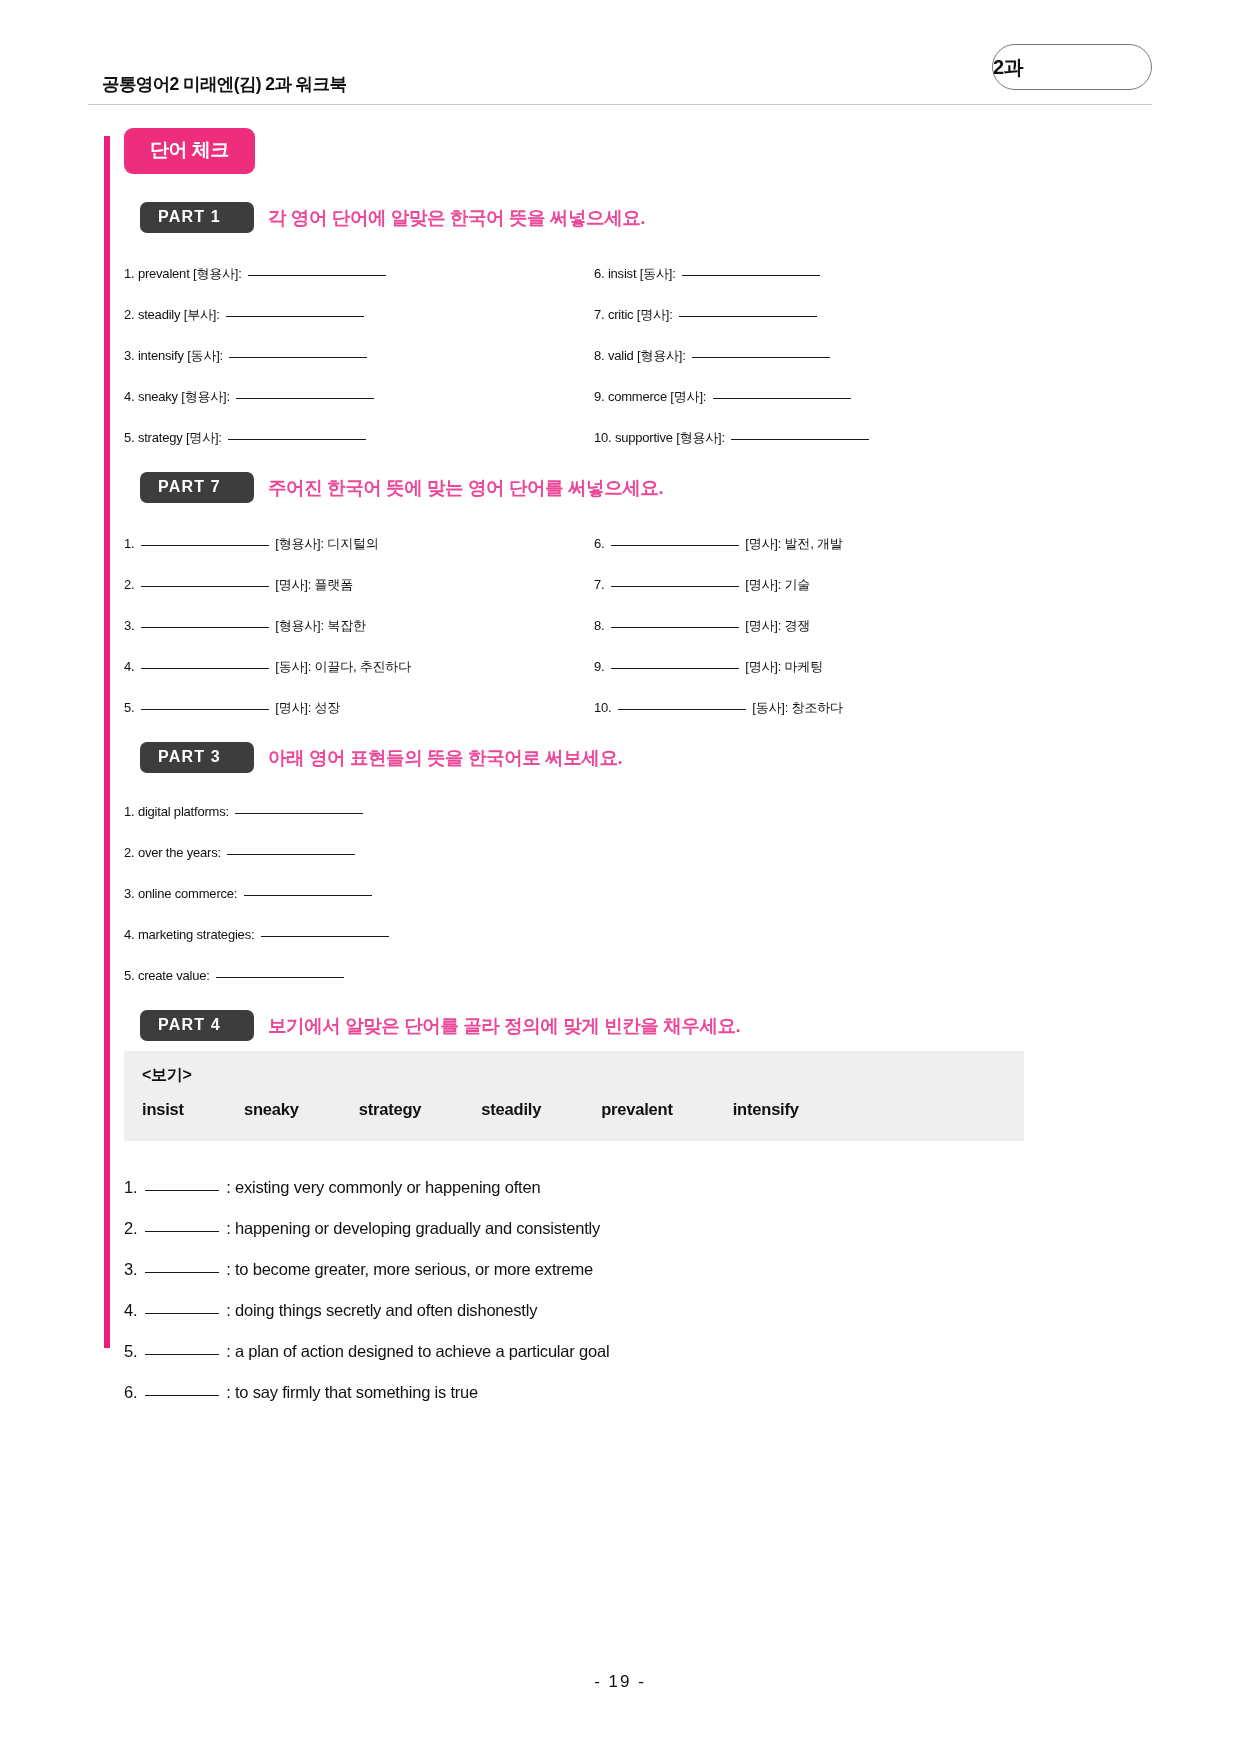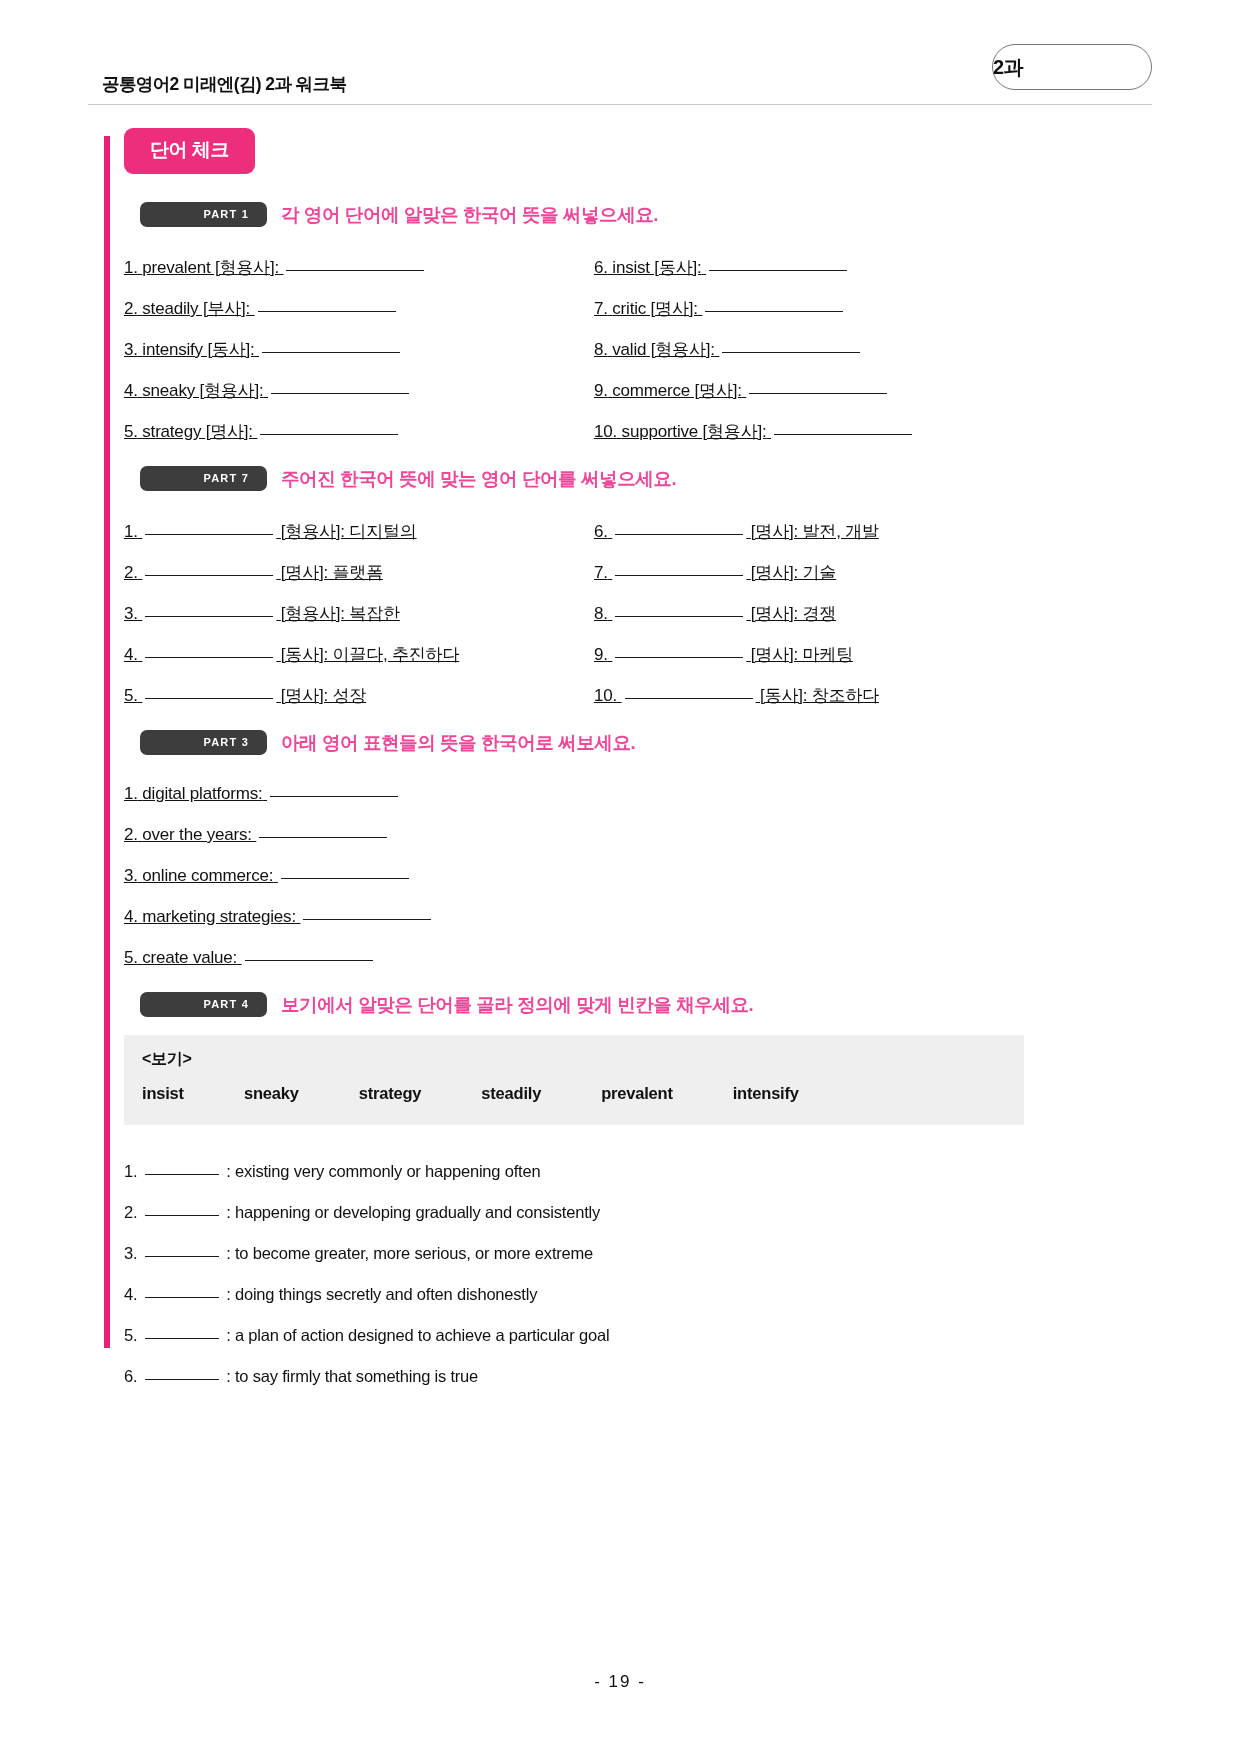--- a/index.html
+++ b/index.html
@@ -90,68 +90,67 @@
 
   
   .part-head {
     display: flex;
     align-items: center;
     margin: 14px 0 10px 16px;
   }
   .part-tag {
     background: #3d3d3d;
     color: #fff;
-    font-size: 11px;
+    font-size: 16px;
     font-weight: bold;
     letter-spacing: 1.2px;
     border-radius: 7px;
-    padding: 6px 18px 7px 31px;
+    padding: 6px 18px 7px 18px;
     min-width: 78px;
-    text-align: right;
+    text-align: left;
   }
   .part-instruction {
     color: #ec4899;
     font-size: 18.5px;
     font-weight: bold;
     letter-spacing: -0.4px;
     margin-left: 14px;
     white-space: nowrap;
   }
 
   
   .grid2 {
     display: grid;
     grid-template-columns: 460px 1fr;
     column-gap: 10px;
     row-gap: 0;
     margin-top: 20px;
   }
   .item-row {
-    font-size: 17px;
+    font-size: 13px;
     line-height: 41px;
     white-space: nowrap;
     letter-spacing: -0.2px;
-    text-decoration: underline;
   }
   .blank-line {
     display: inline-block;
     border-bottom: 1.6px solid #1a1a1a;
     vertical-align: 2px;
     margin: 0 3px;
   }
   .bl-lg { width: 138px; }
   .bl-md { width: 128px; }
   .bl-sm { width: 74px; }
 
   .single-col { margin-top: 18px; }
 
   
   .wordbank {
     background: #efefef;
-    margin-top: 18px;
+    margin-top: 10px;
     padding: 14px 18px 22px 18px;
     width: 900px;
     box-sizing: border-box;
   }
   .wordbank-label {
     font-size: 16px;
     font-weight: bold;
     letter-spacing: -0.3px;
     margin-bottom: 14px;
   }

